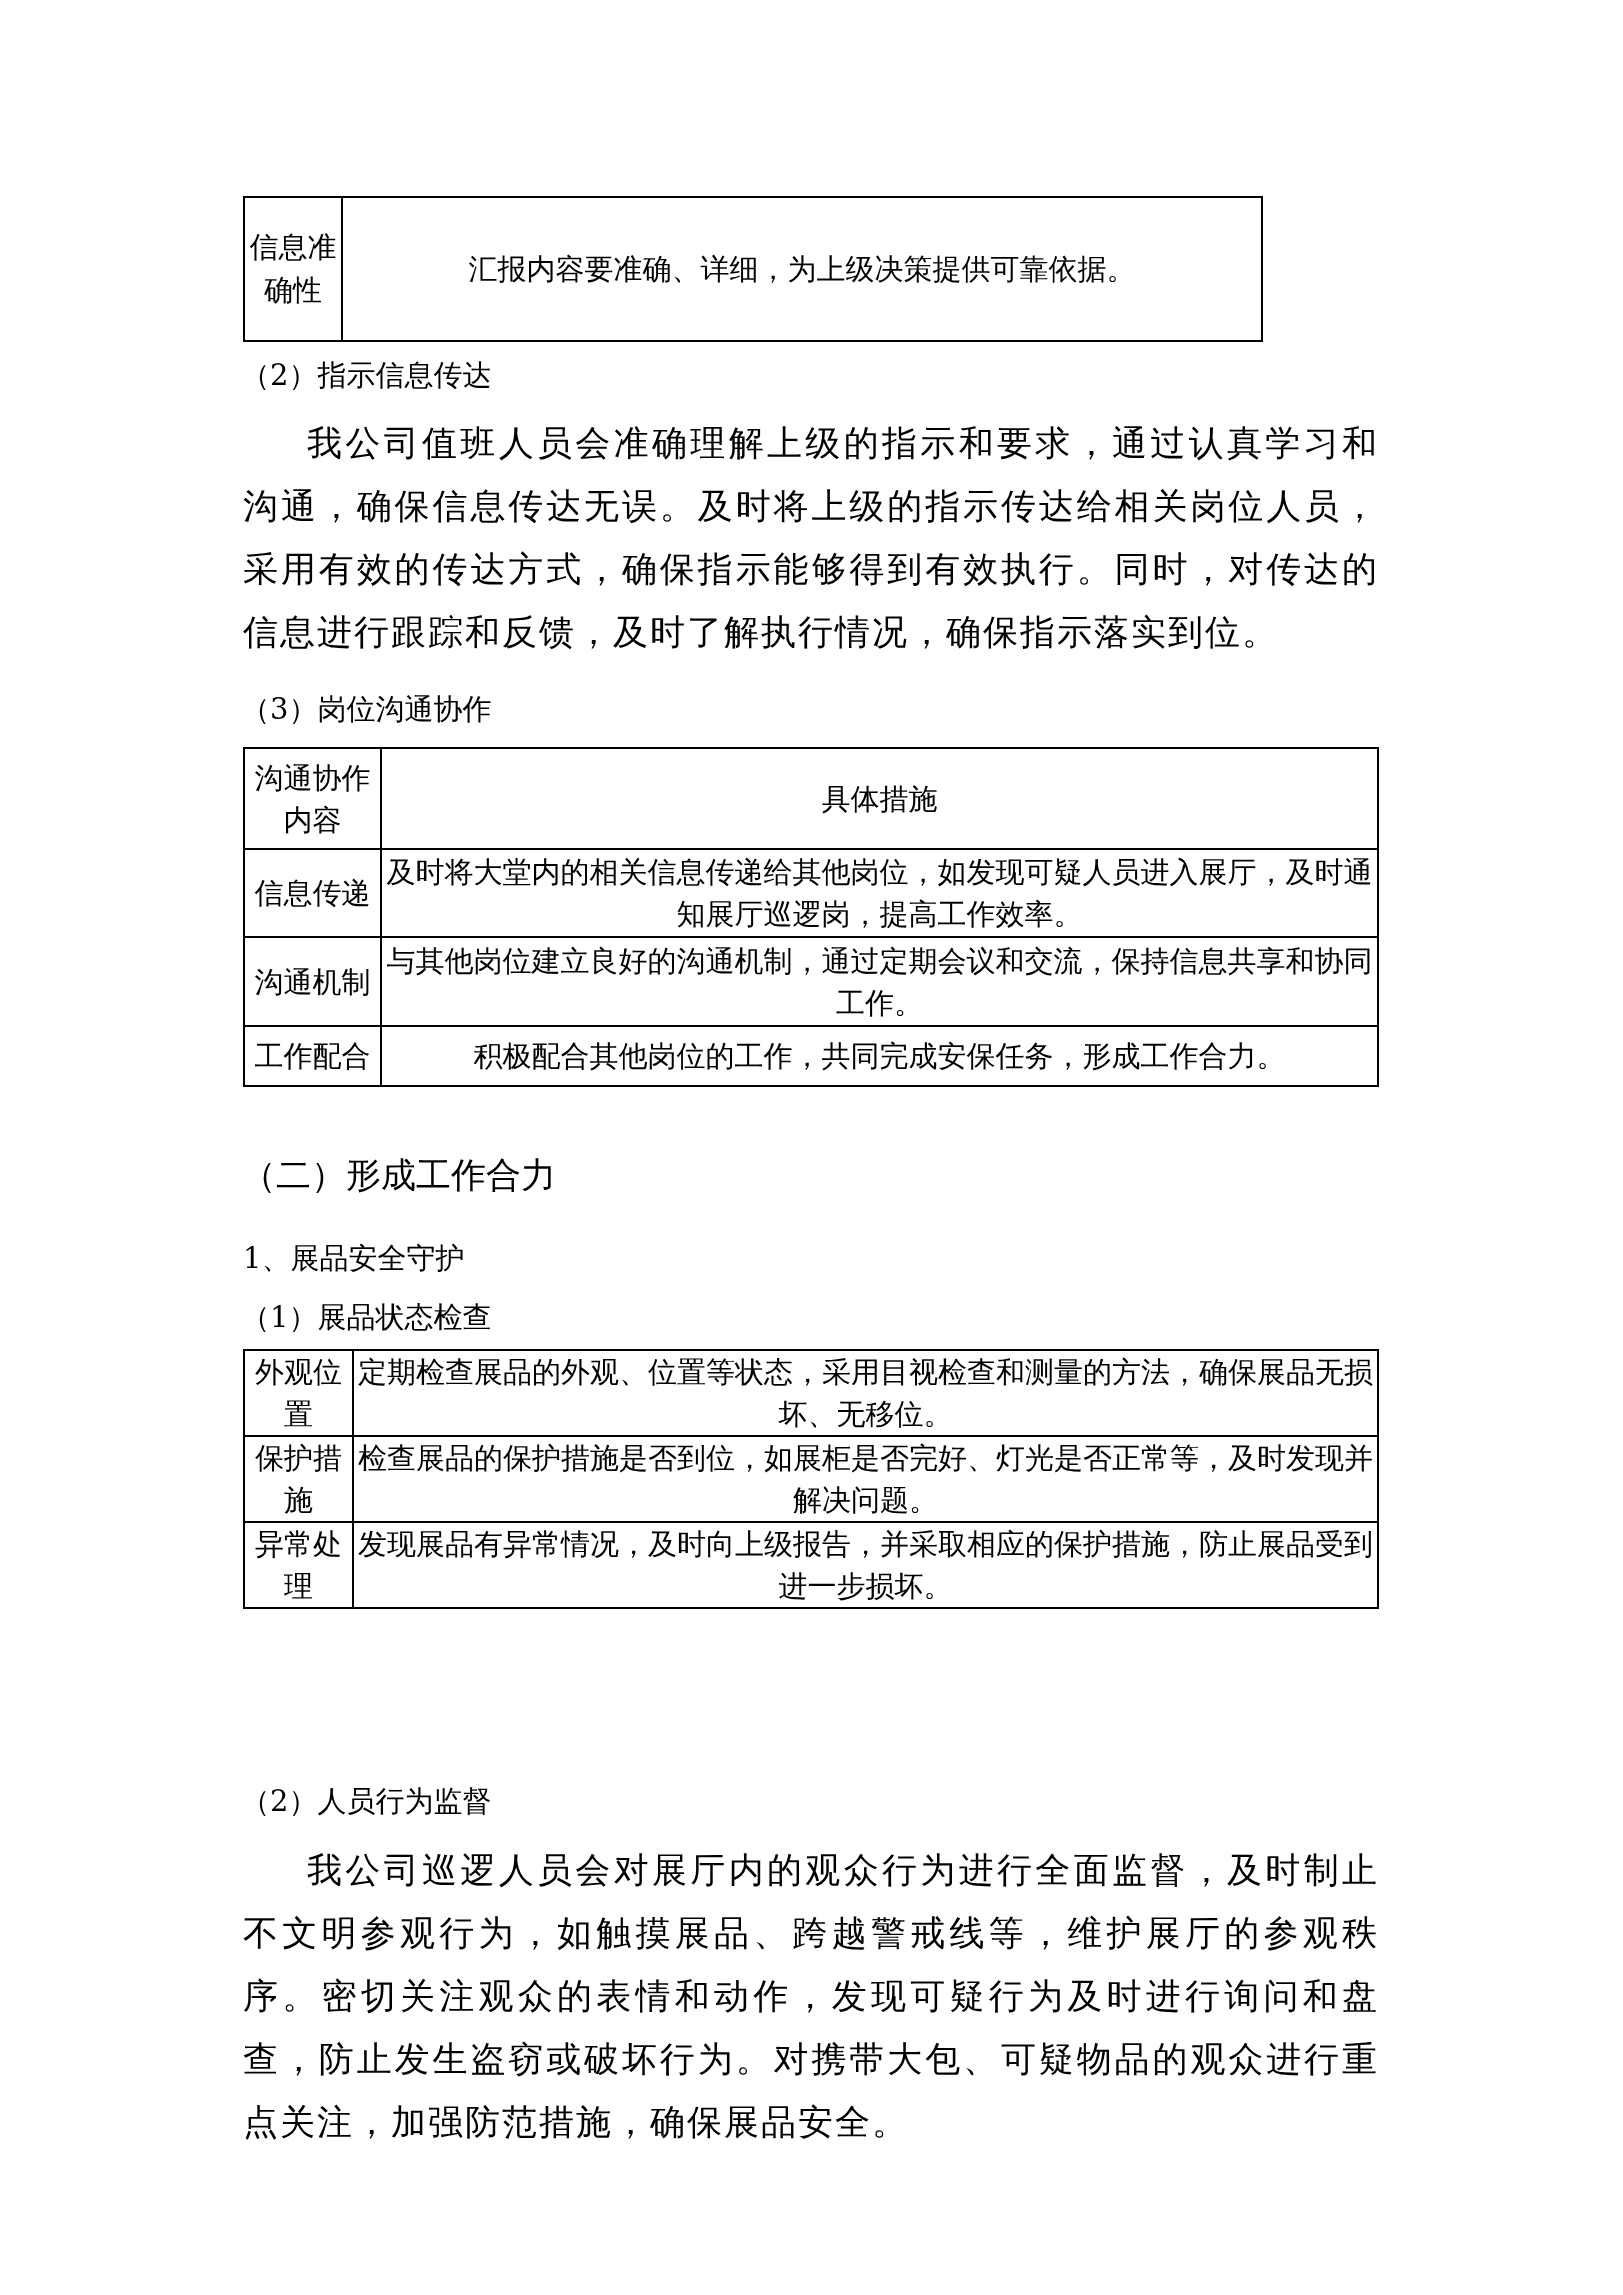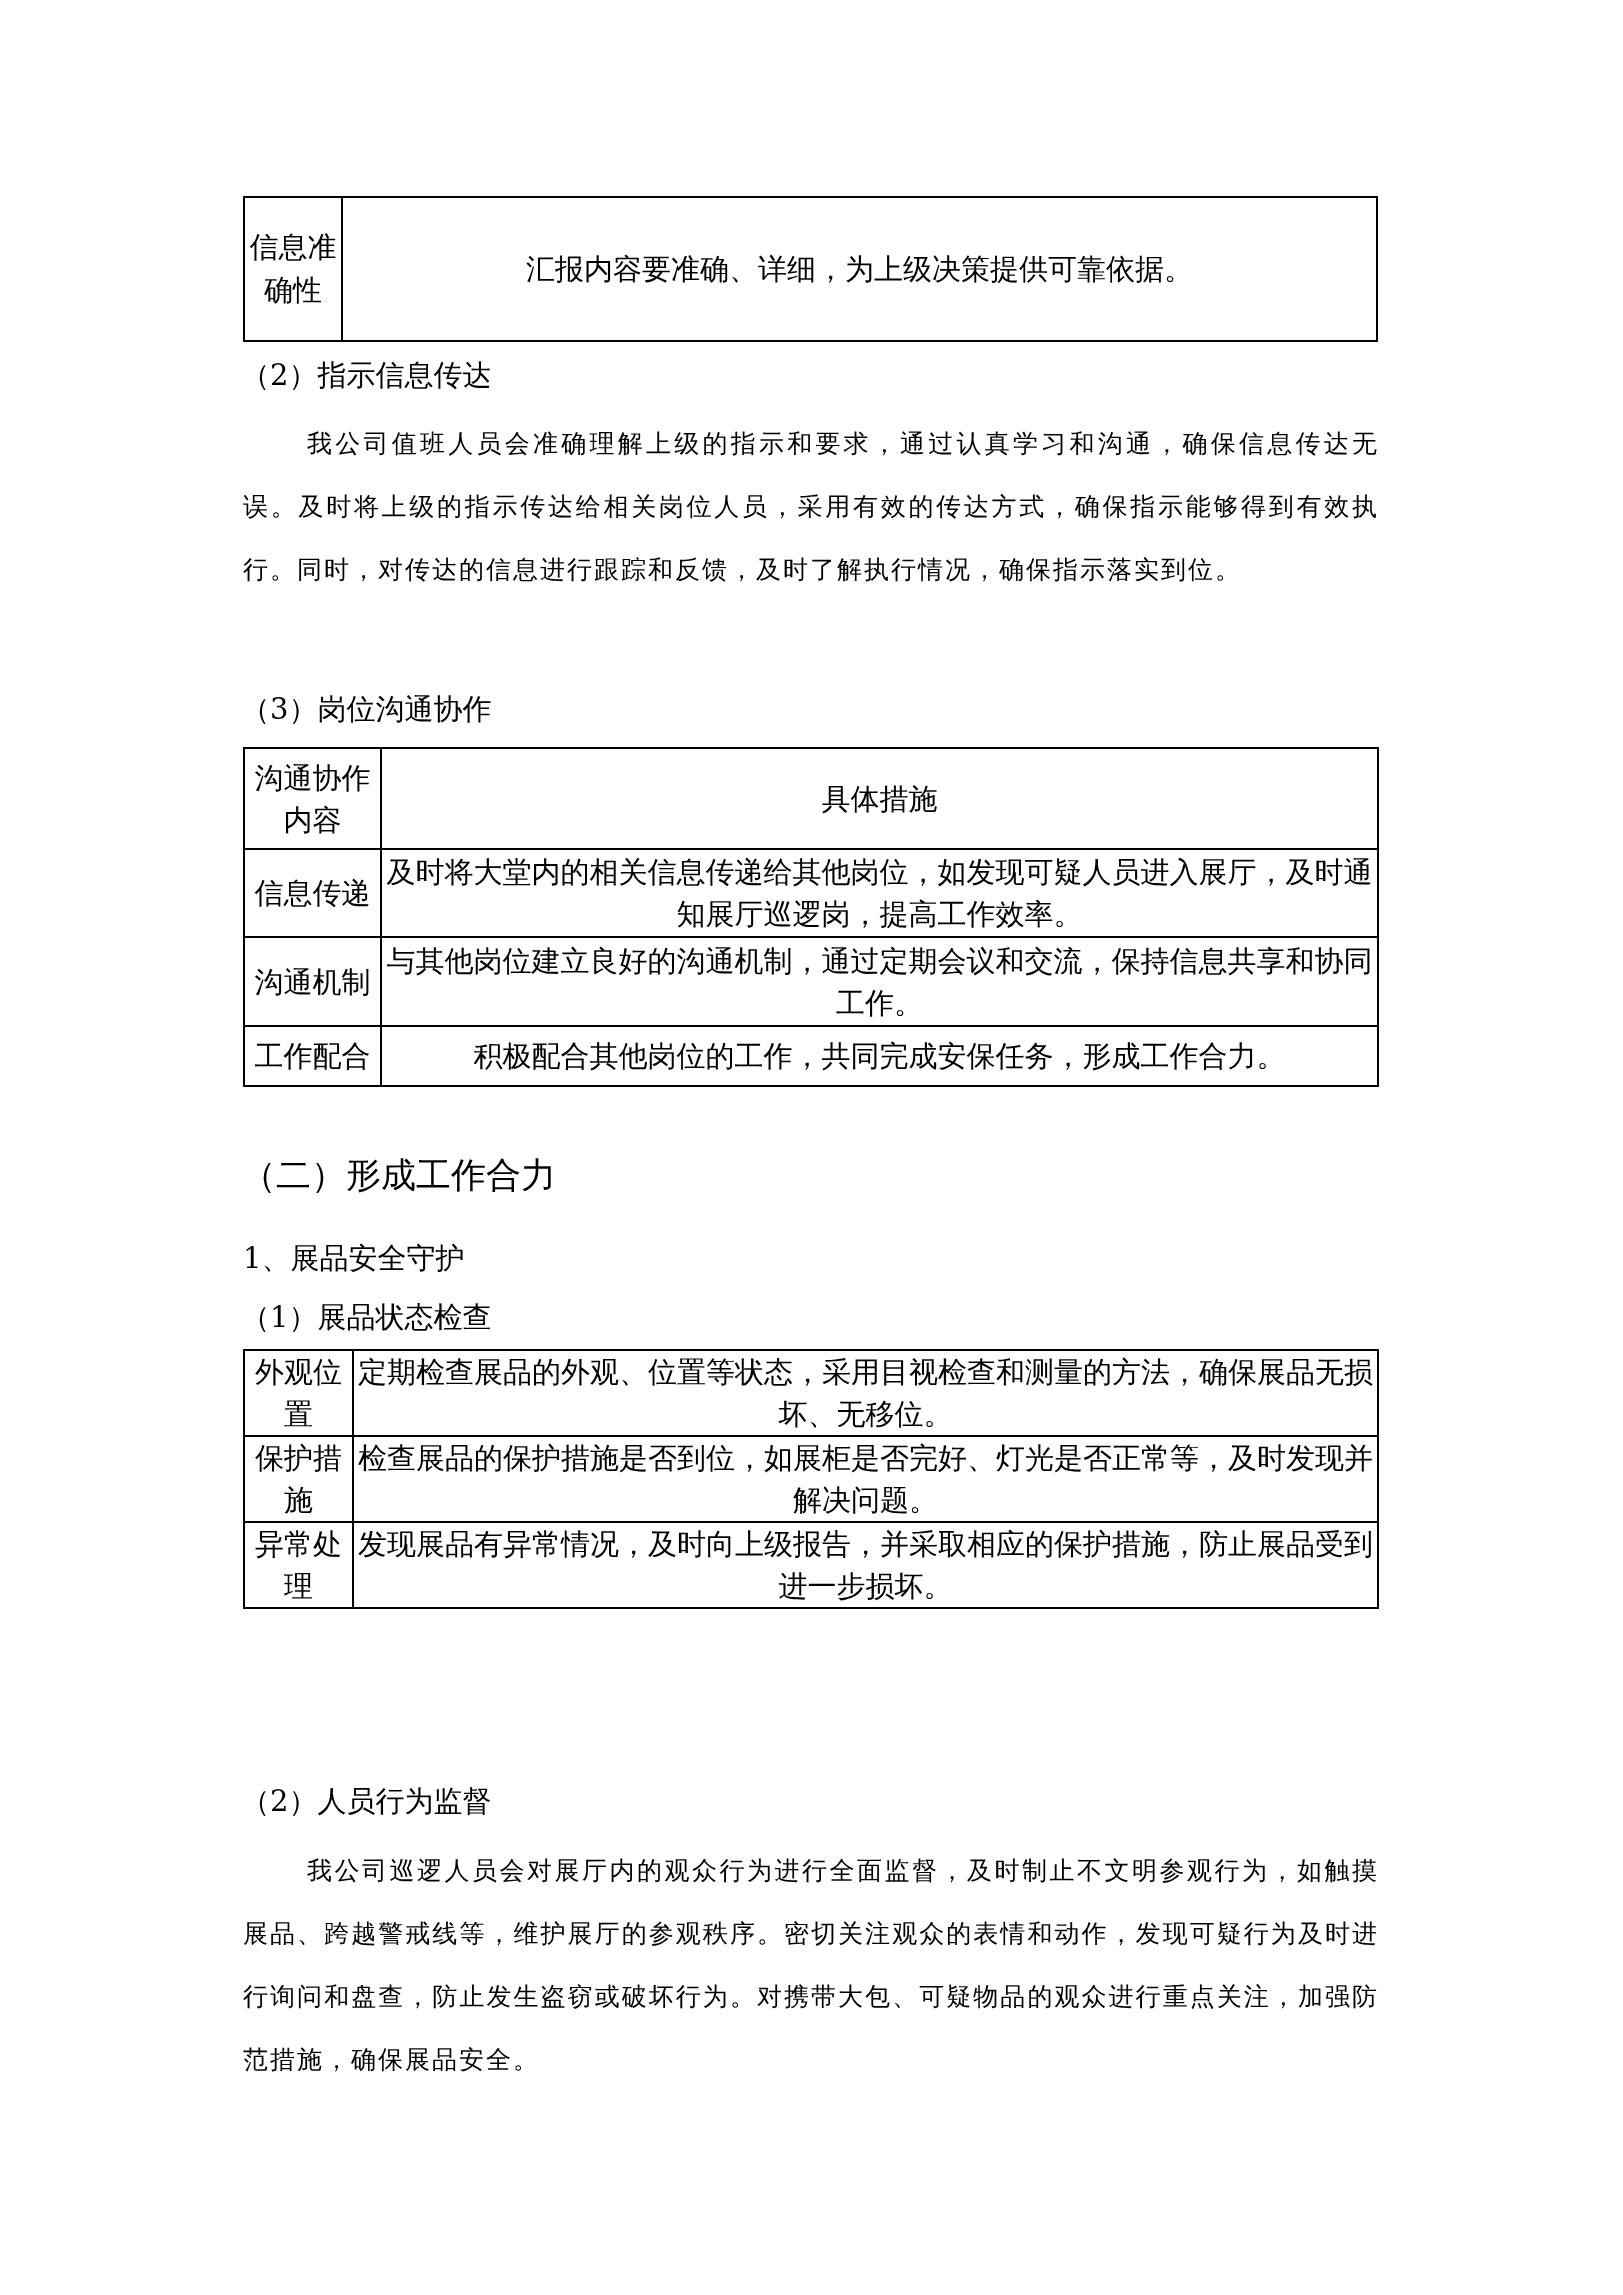--- a/index.html
+++ b/index.html
@@ -21,33 +21,33 @@
     vertical-align: middle;
     font-size: 29px;
     line-height: 42px;
     padding: 0 3px;
     word-break: break-all;
   }
   table.doc td.label { padding: 0 2.6px; }
   .h-sub { font-size: 29px; line-height: 39px; white-space: nowrap; }
   .h-sec { font-size: 35px; line-height: 46px; white-space: nowrap; }
   .para {
-    font-size: 25px;
+    font-size: 35px;
     line-height: 63px;
     text-align: justify;
     text-indent: 64px;
     letter-spacing: 2px;
   }
 </style>
 </head>
 <body>
 
 <div class="page">
 
-  <table class="doc" style="left:243px; top:196px; width:1135px;">
+  <table class="doc" style="left:243px; top:196px; width:1020px;">
     <colgroup>
         <col style="width:98px">
         <col>
       </colgroup>
     <tbody>
         <tr style="height:144px;">
       <td class="label" style="line-height:43px;">信息准确性</td>
       <td>汇报内容要准确、详细，为上级决策提供可靠依据。</td>
     </tr>
   </tbody>

